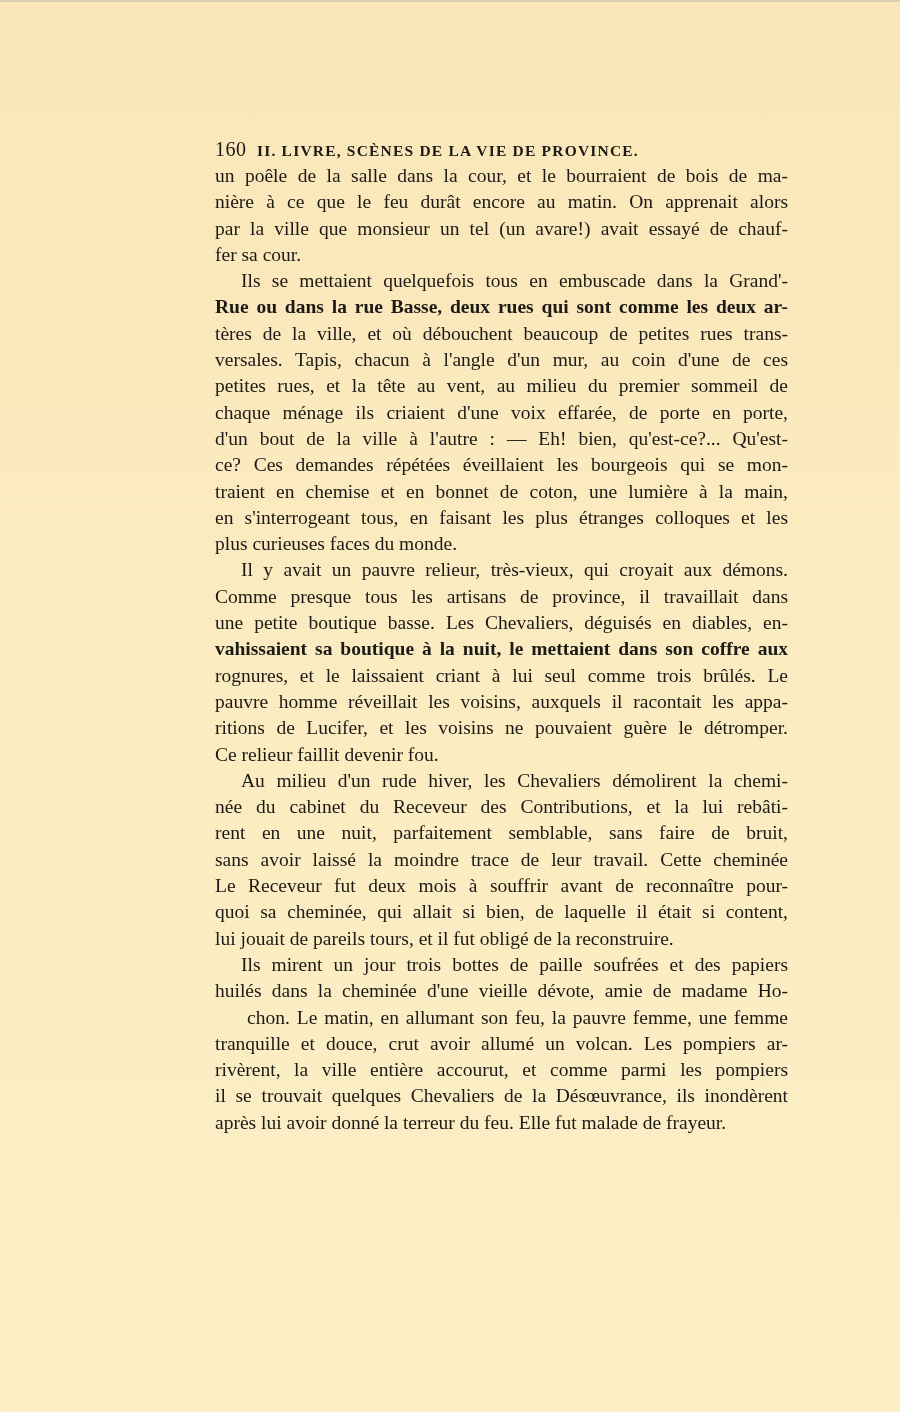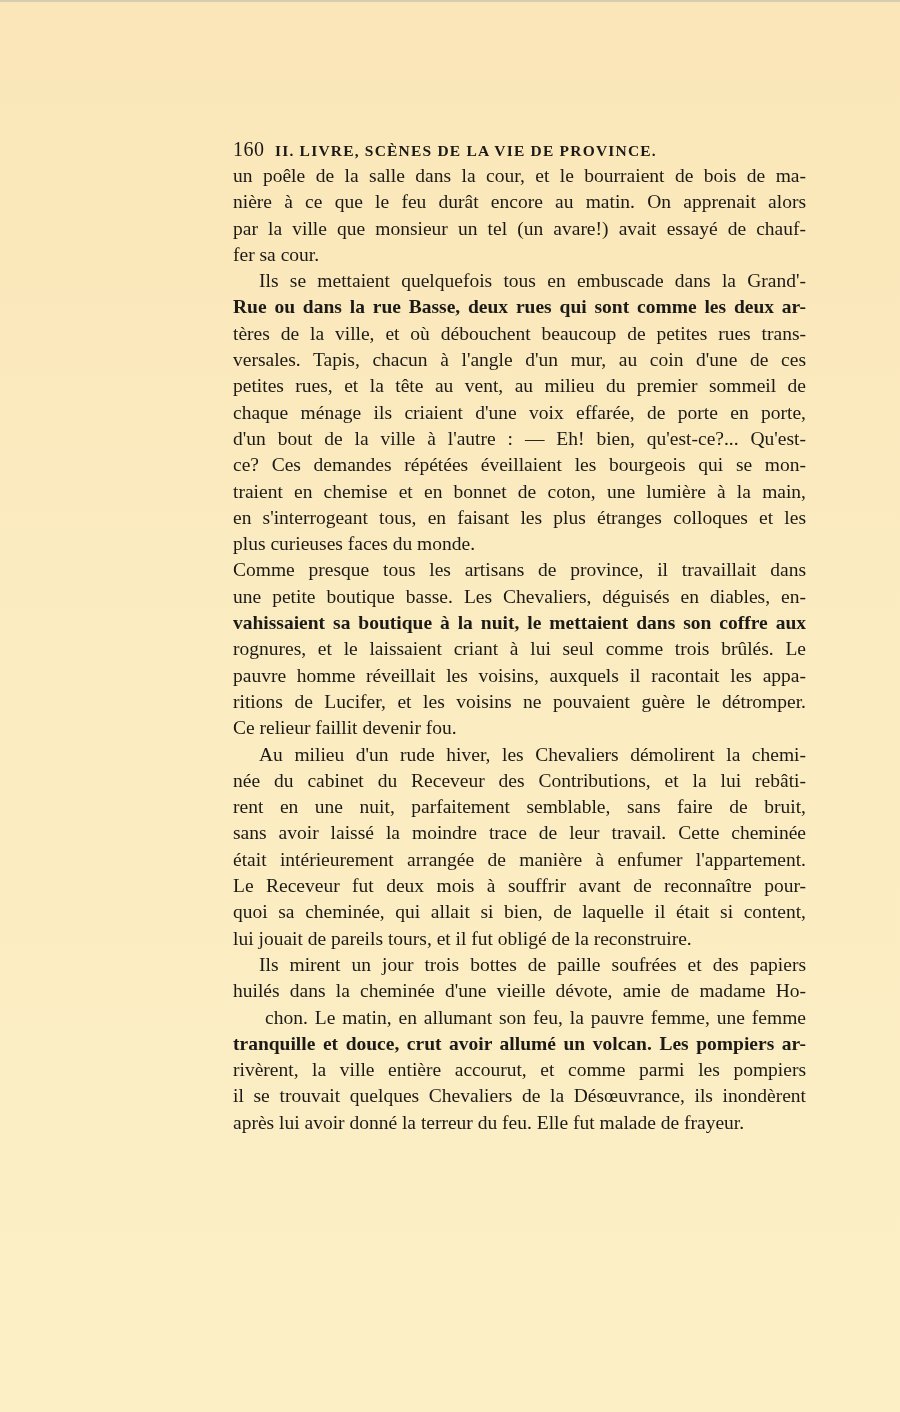--- a/index.html
+++ b/index.html
@@ -7,21 +7,21 @@
     width: 900px; height: 1412px; overflow: hidden;
     background: #fbecc2;
     background-image: linear-gradient(180deg, #fae6b8 0%, #fbebc0 40%, #fcefc6 100%);
     position: relative;
   }
   .top-edge {
     position: absolute; left: 0; top: 0; width: 900px; height: 2px;
     background: #d9cdb0;
   }
   .page {
-    position: absolute; left: 233px; top: 136px; width: 573px;
+    position: absolute; left: 215px; top: 136px; width: 573px;
     font-family: "Liberation Serif", "DejaVu Serif", serif;
     color: #1c1a16;
   }
   .running-head {
     display: flex; align-items: baseline;
     height: 27px; line-height: 27px;
     font-size: 17px;
   }
   .page-number {
     font-size: 20px; letter-spacing: 0.5px; width: 42px;
@@ -66,41 +66,41 @@
         <div class="line"><span style="white-space: nowrap; word-spacing: 0px;">versales. Tapis, chacun à l'angle d'un mur, au coin d'une de ces</span></div>
         <div class="line"><span style="white-space: nowrap; word-spacing: 0px;">petites rues, et la tête au vent, au milieu du premier sommeil de</span></div>
         <div class="line"><span style="white-space: nowrap; word-spacing: 0px;">chaque ménage ils criaient d'une voix effarée, de porte en porte,</span></div>
         <div class="line"><span style="white-space: nowrap; word-spacing: 0px;">d'un bout de la ville à l'autre : — Eh! bien, qu'est-ce?... Qu'est-</span></div>
         <div class="line"><span style="white-space: nowrap; word-spacing: 0px;">ce? Ces demandes répétées éveillaient les bourgeois qui se mon-</span></div>
         <div class="line"><span style="white-space: nowrap; word-spacing: 0px;">traient en chemise et en bonnet de coton, une lumière à la main,</span></div>
         <div class="line"><span style="white-space: nowrap; word-spacing: 0px;">en s'interrogeant tous, en faisant les plus étranges colloques et les</span></div>
         <div class="line last"><span style="white-space: nowrap;">plus curieuses faces du monde.</span></div>
       </div>
       <div class="paragraph">
+        <div class="line indent"><span style="white-space: nowrap; word-spacing: 0px;">Il y avait un pauvre relieur, très-vieux, qui croyait aux démons.</span></div>
         <div class="line"><span style="white-space: nowrap; word-spacing: 0px;">Comme presque tous les artisans de province, il travaillait dans</span></div>
         <div class="line"><span style="white-space: nowrap; word-spacing: 0px;">une petite boutique basse. Les Chevaliers, déguisés en diables, en-</span></div>
         <div class="line"><span style="white-space: nowrap; word-spacing: 0px; font-weight: bold;">vahissaient sa boutique à la nuit, le mettaient dans son coffre aux</span></div>
         <div class="line"><span style="white-space: nowrap; word-spacing: 0px;">rognures, et le laissaient criant à lui seul comme trois brûlés. Le</span></div>
         <div class="line"><span style="white-space: nowrap; word-spacing: 0px;">pauvre homme réveillait les voisins, auxquels il racontait les appa-</span></div>
         <div class="line"><span style="white-space: nowrap; word-spacing: 0px;">ritions de Lucifer, et les voisins ne pouvaient guère le détromper.</span></div>
         <div class="line last"><span style="white-space: nowrap;">Ce relieur faillit devenir fou.</span></div>
       </div>
       <div class="paragraph">
         <div class="line indent"><span style="white-space: nowrap; word-spacing: 0px;">Au milieu d'un rude hiver, les Chevaliers démolirent la chemi-</span></div>
         <div class="line"><span style="white-space: nowrap; word-spacing: 0px;">née du cabinet du Receveur des Contributions, et la lui rebâti-</span></div>
         <div class="line"><span style="white-space: nowrap; word-spacing: 0px;">rent en une nuit, parfaitement semblable, sans faire de bruit,</span></div>
         <div class="line"><span style="white-space: nowrap; word-spacing: 0px;">sans avoir laissé la moindre trace de leur travail. Cette cheminée</span></div>
-        <div class="line"><span style="white-space: nowrap; word-spacing: 0px;">était intérieurement arrangée de manière à enfumer l'appartement.</span></div>
         <div class="line"><span style="white-space: nowrap; word-spacing: 0px;">Le Receveur fut deux mois à souffrir avant de reconnaître pour-</span></div>
         <div class="line"><span style="white-space: nowrap; word-spacing: 0px;">quoi sa cheminée, qui allait si bien, de laquelle il était si content,</span></div>
         <div class="line last"><span style="white-space: nowrap;">lui jouait de pareils tours, et il fut obligé de la reconstruire.</span></div>
       </div>
       <div class="paragraph">
         <div class="line indent"><span style="white-space: nowrap; word-spacing: 0px;">Ils mirent un jour trois bottes de paille soufrées et des papiers</span></div>
         <div class="line"><span style="white-space: nowrap; word-spacing: 0px;">huilés dans la cheminée d'une vieille dévote, amie de madame Ho-</span></div>
         <div class="line"><span style="white-space: nowrap; word-spacing: 0px; margin-left: 32px;">chon. Le matin, en allumant son feu, la pauvre femme, une femme</span></div>
-        <div class="line"><span style="white-space: nowrap; word-spacing: 0px; font-weight: bold;">tranquille et douce, crut avoir allumé un volcan. Les pompiers ar-</span></div>
+        <div class="line"><span style="white-space: nowrap; word-spacing: 0px;">tranquille et douce, crut avoir allumé un volcan. Les pompiers ar-</span></div>
         <div class="line"><span style="white-space: nowrap; word-spacing: 0px;">rivèrent, la ville entière accourut, et comme parmi les pompiers</span></div>
         <div class="line"><span style="white-space: nowrap; word-spacing: 0px;">il se trouvait quelques Chevaliers de la Désœuvrance, ils inondèrent</span></div>
         <div class="line last"><span style="white-space: nowrap;">après lui avoir donné la terreur du feu. Elle fut malade de frayeur.</span></div>
       </div>
     </div>
 </div>
 
 </body></html>

